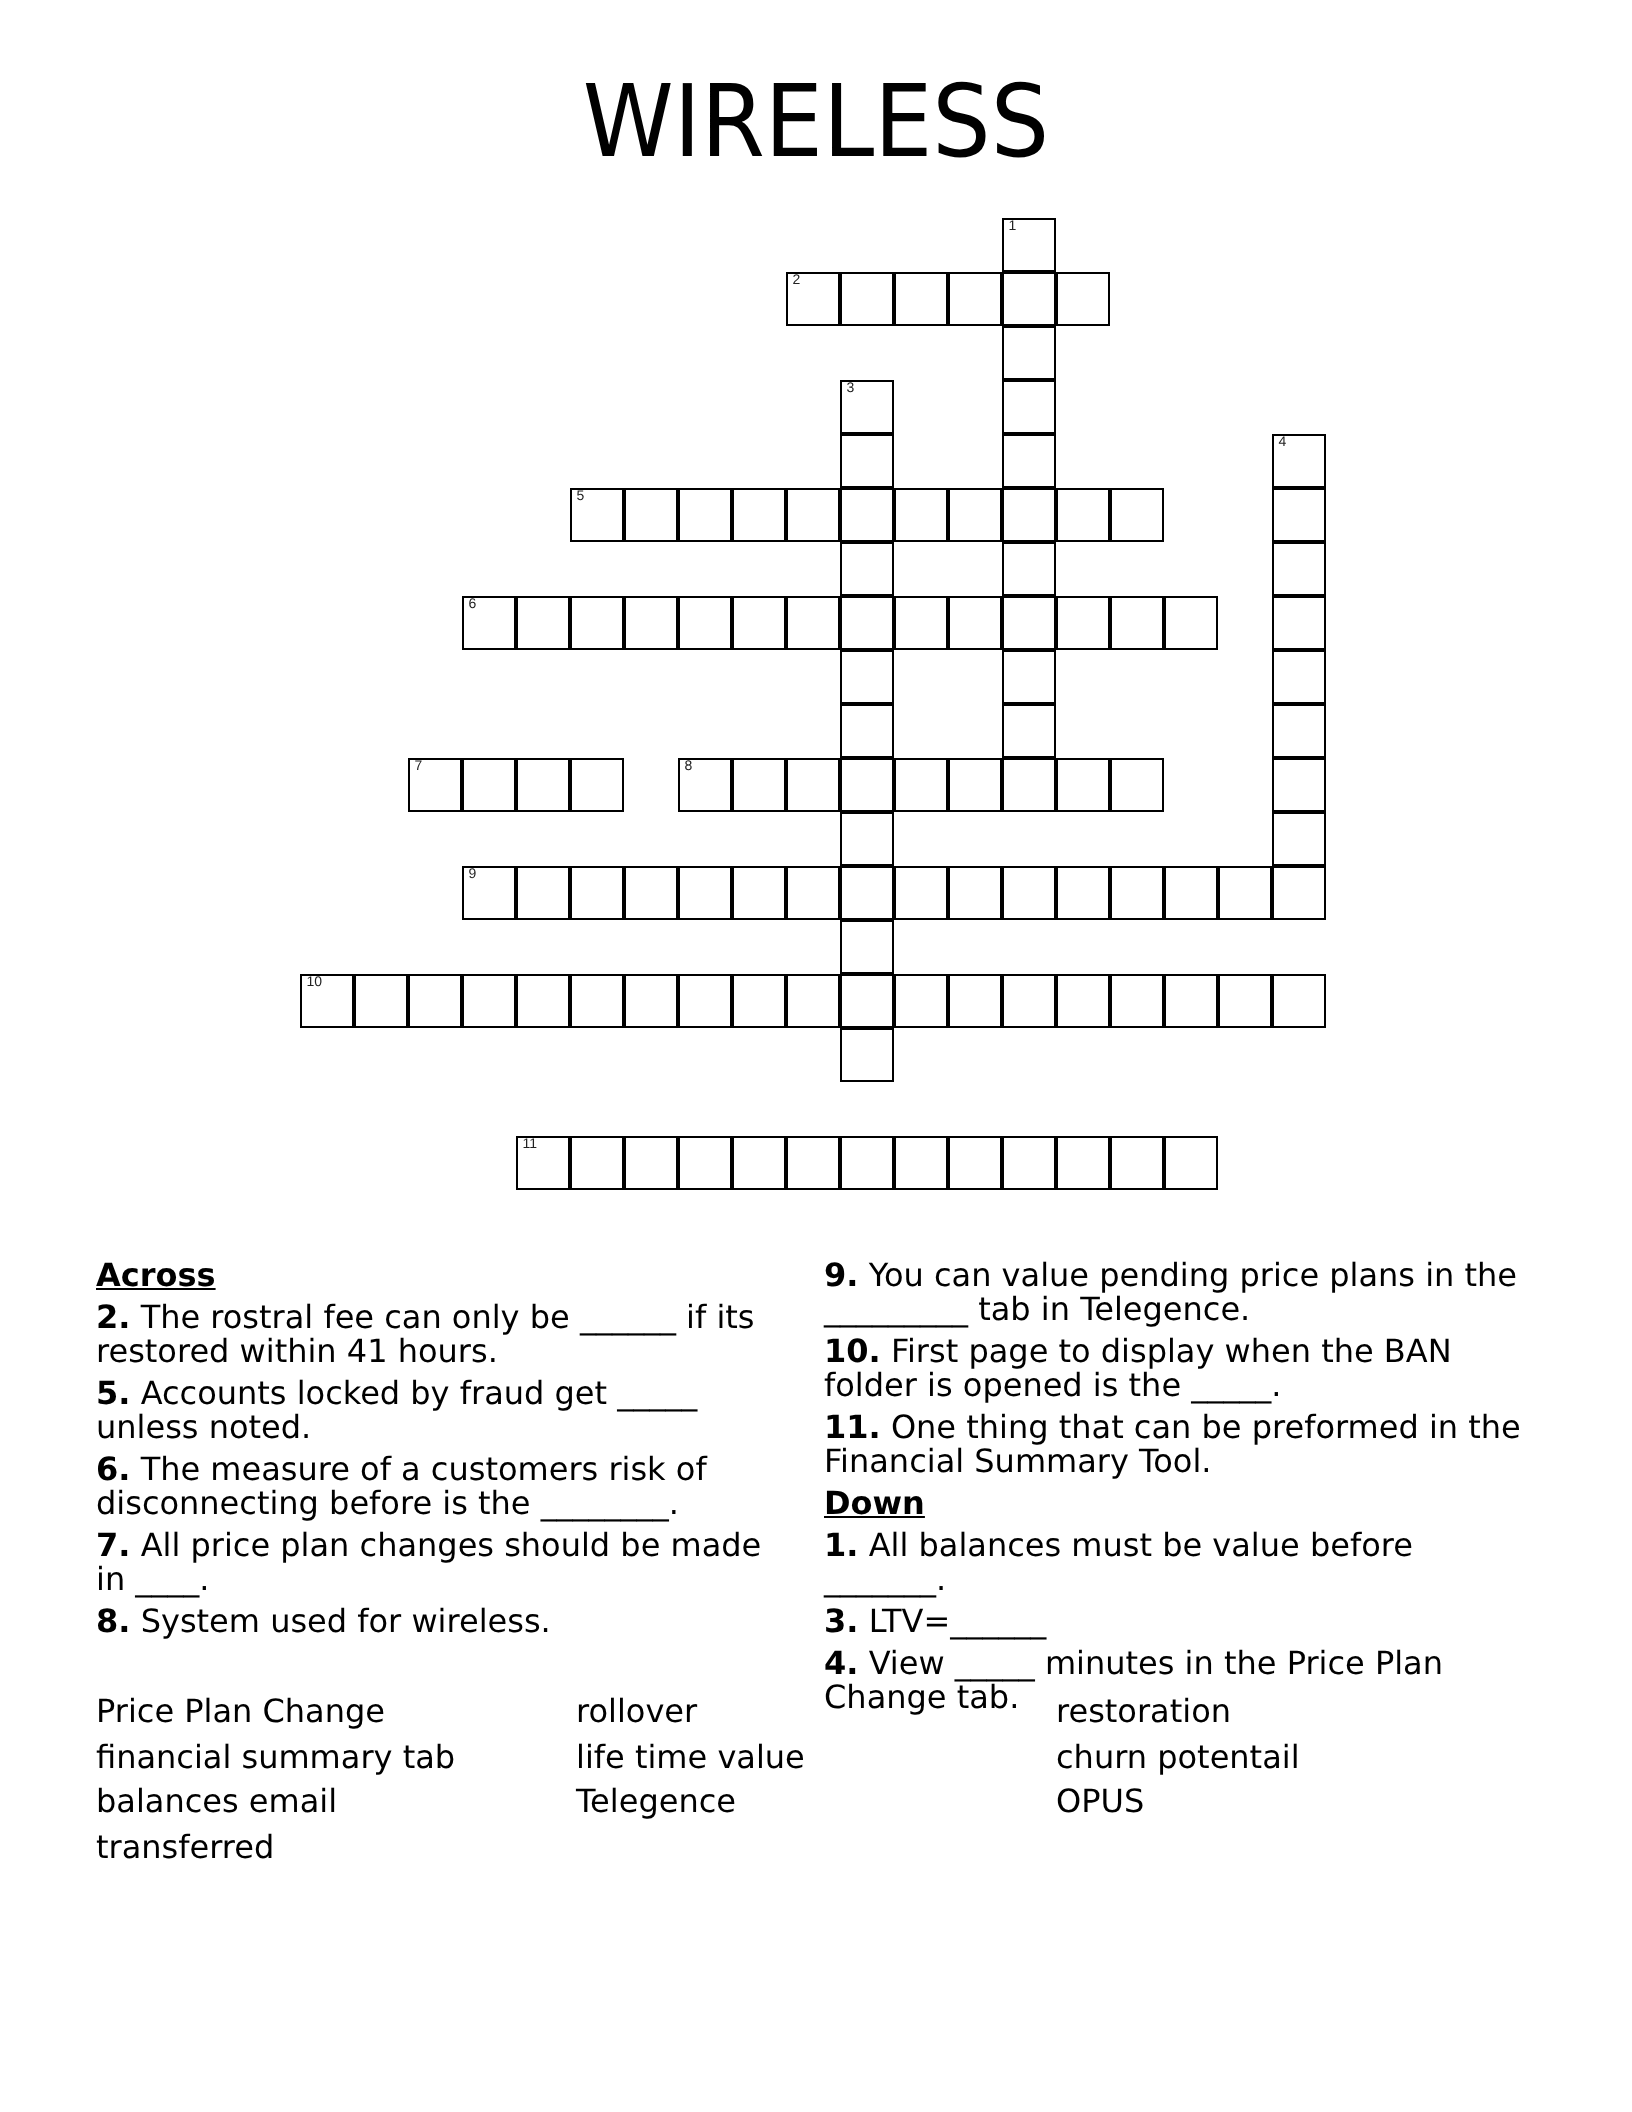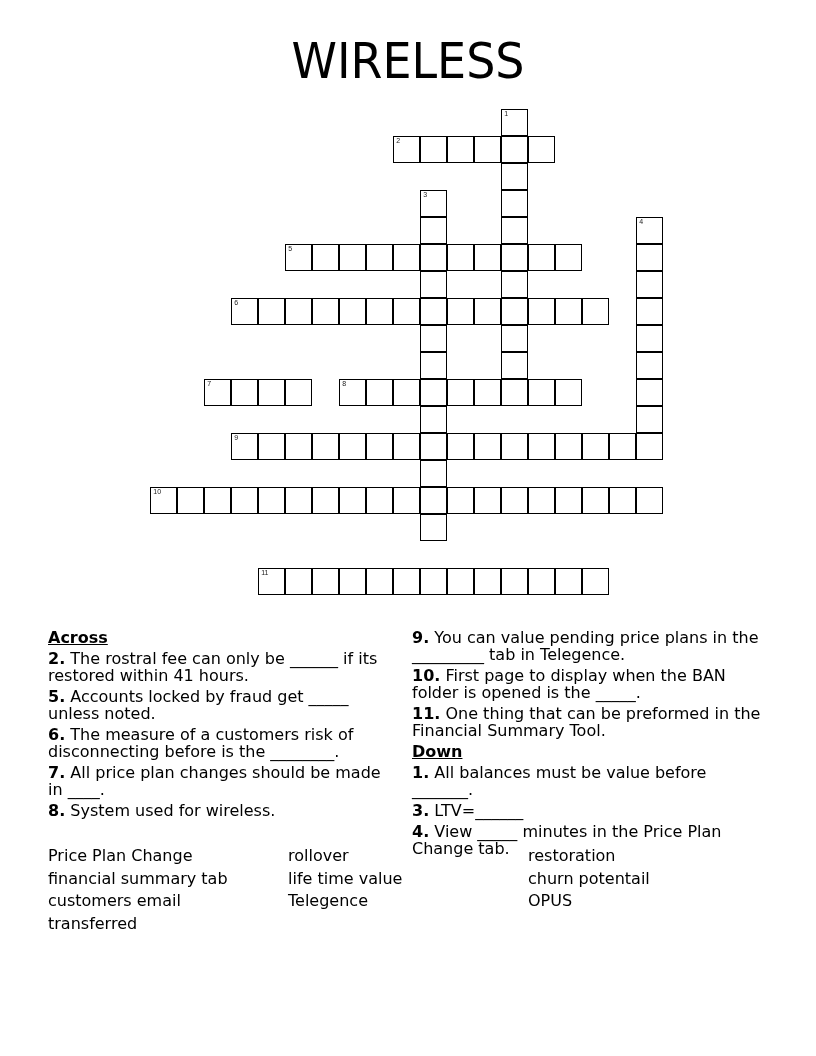--- a/index.html
+++ b/index.html
@@ -189,18 +189,18 @@
 </div>
 
 <div class="bank">
   <div class="bank-grid">
     <div>Price Plan Change</div>
     <div>rollover</div>
     <div>restoration</div>
     <div>financial summary tab</div>
     <div>life time value</div>
     <div>churn potentail</div>
-    <div>customers email</div>
+    <div>balances email</div>
     <div>Telegence</div>
     <div>OPUS</div>
     <div>transferred</div>
   </div>
 </div>
 
 </body></html>

